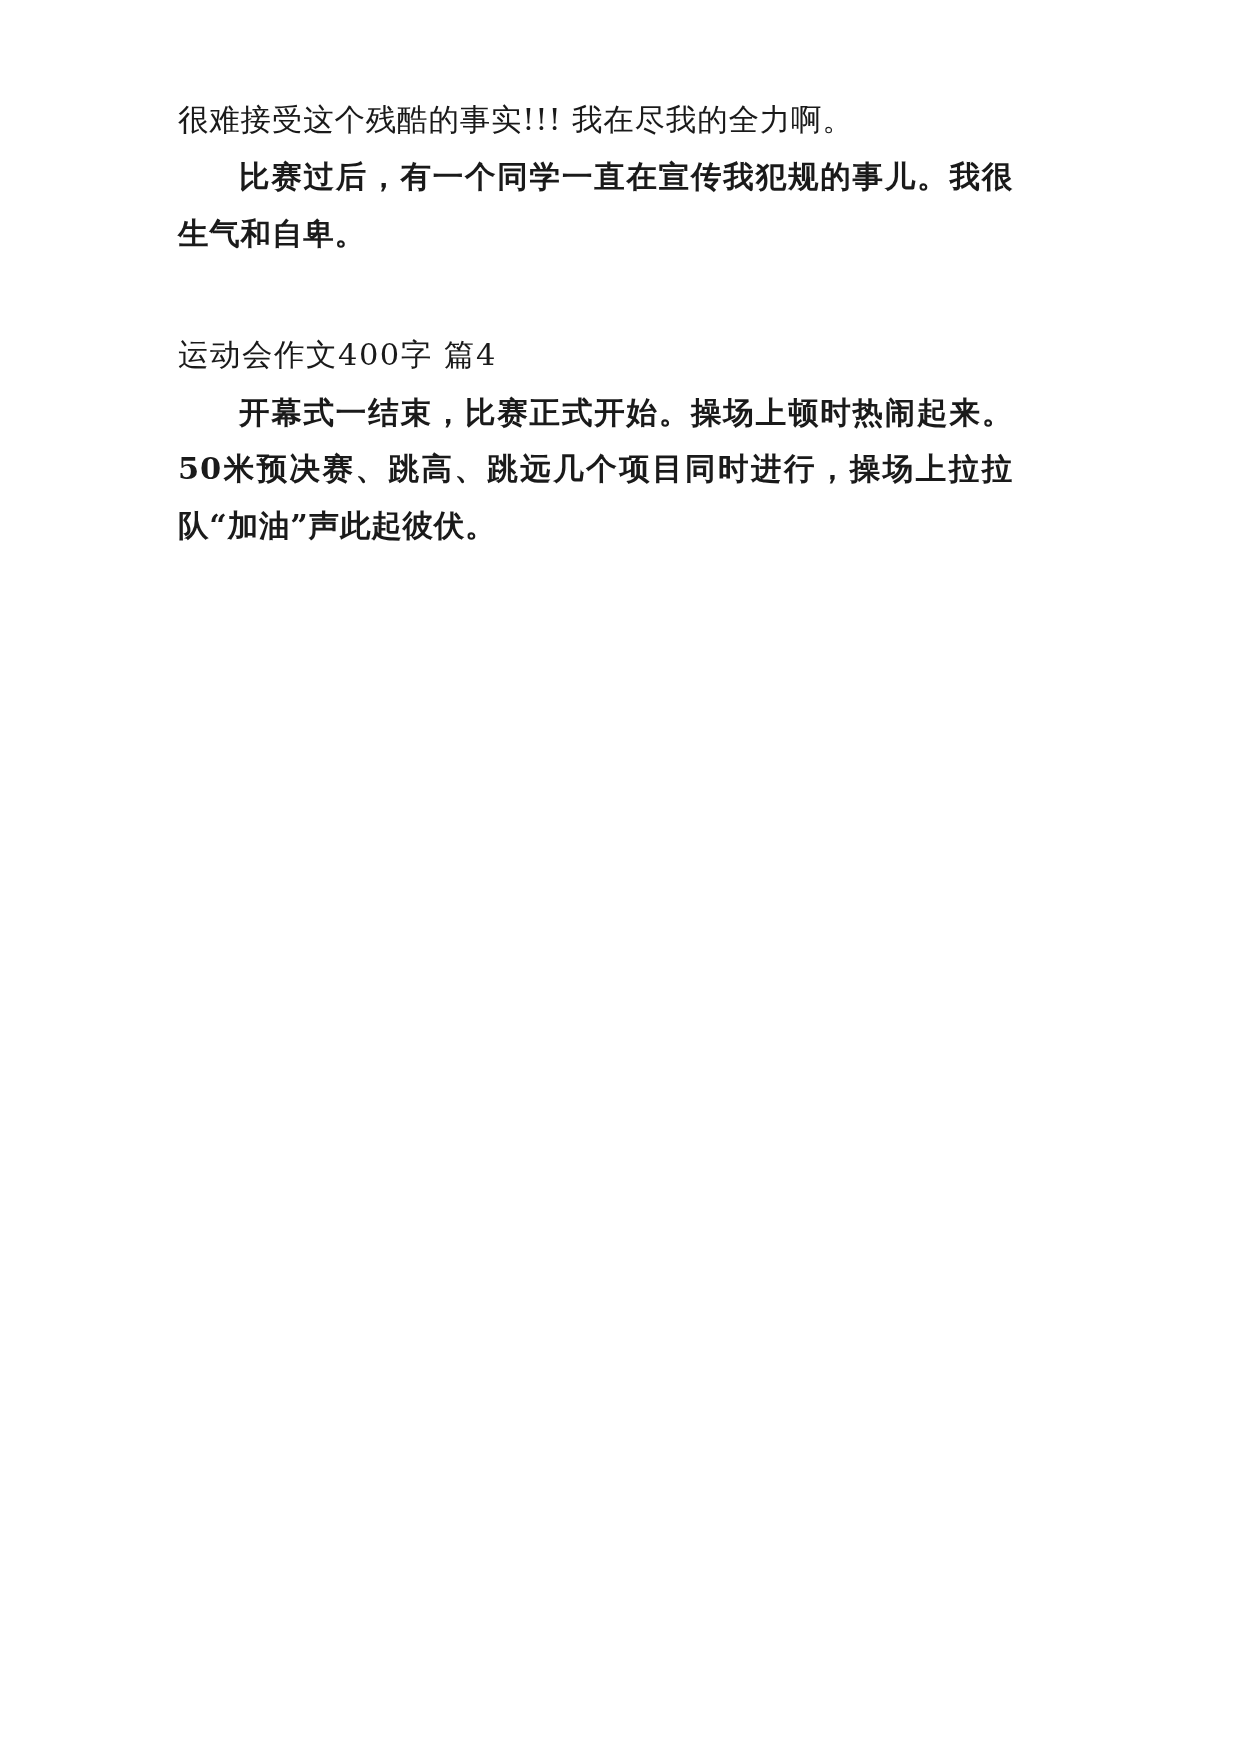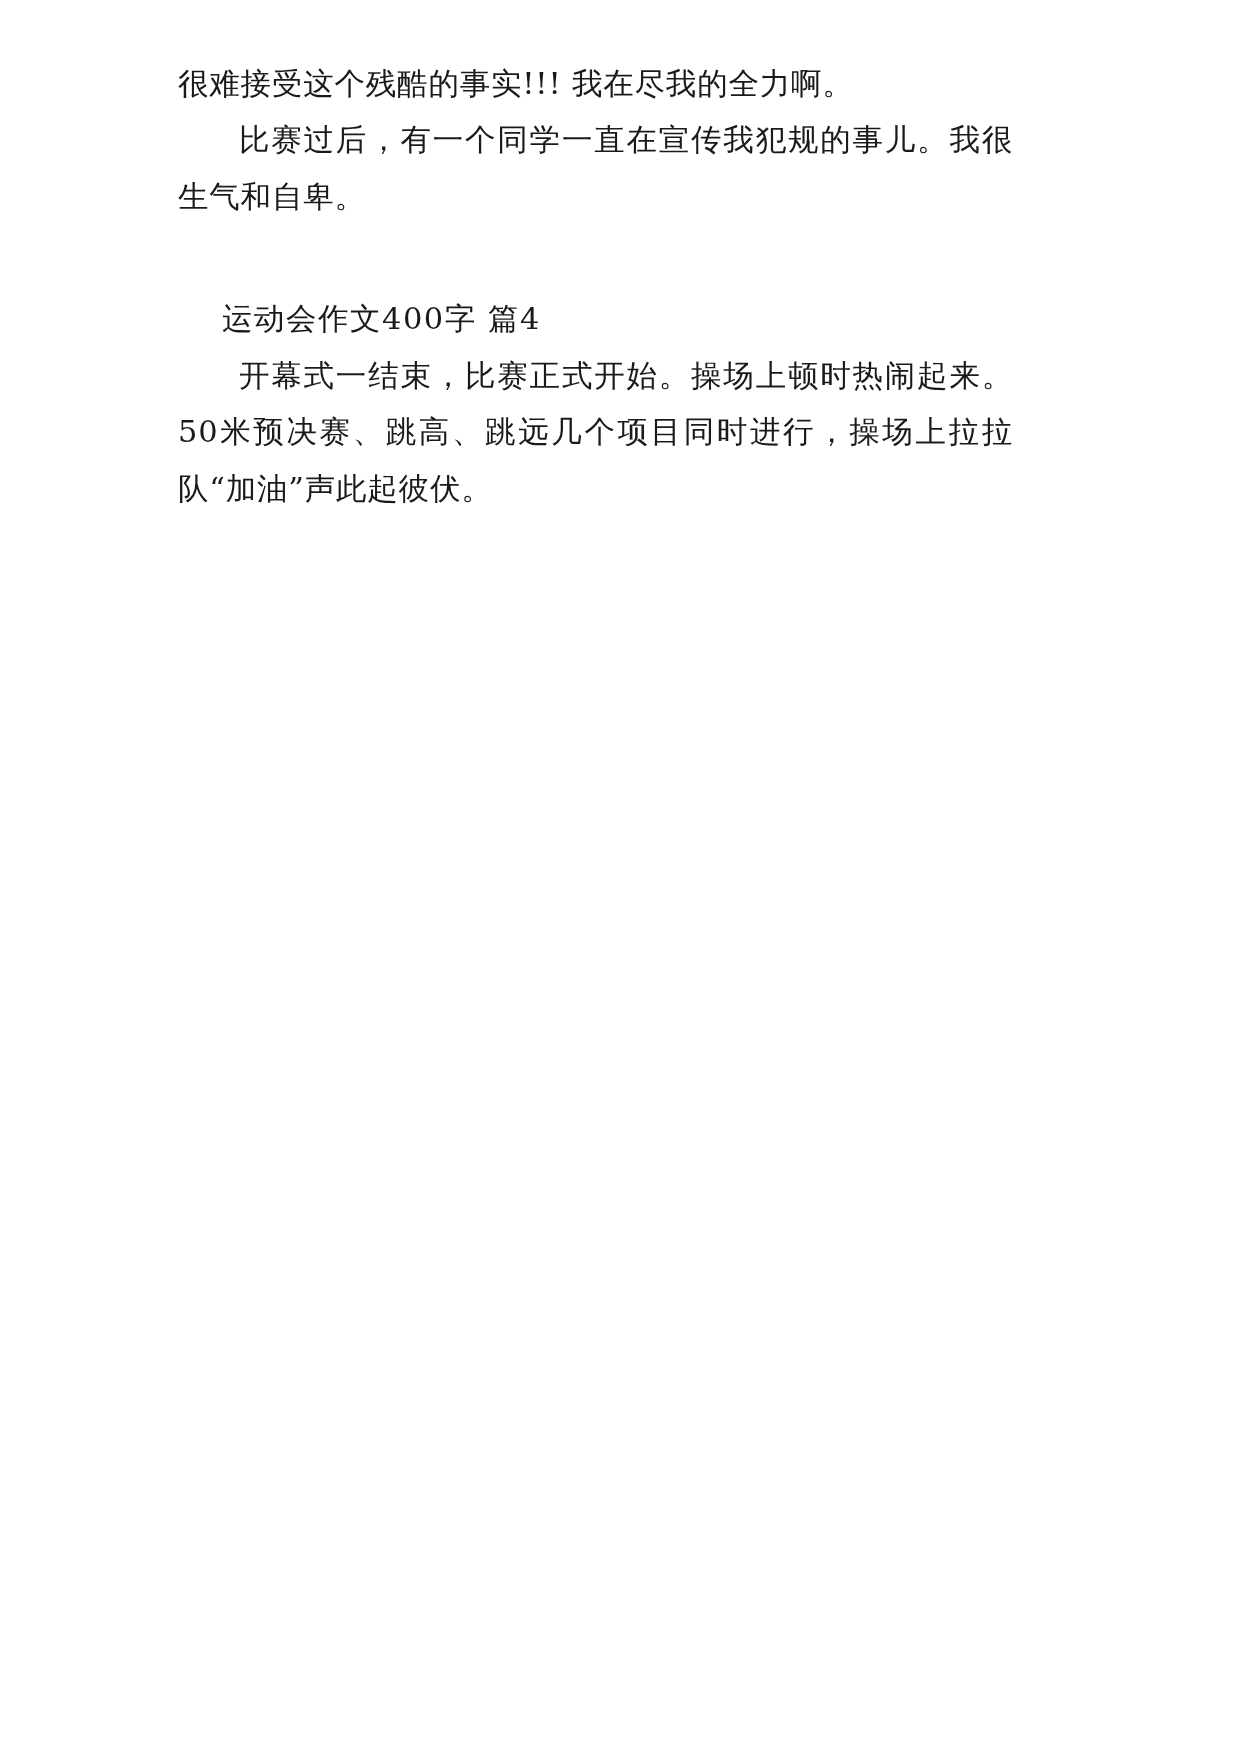--- a/index.html
+++ b/index.html
@@ -11,44 +11,44 @@
     width: 1241px;
     height: 1754px;
     font-family: "DejaVu Serif", "Liberation Serif", serif;
     color: #1a1a1a;
     overflow: hidden;
   }
   .page {
     box-sizing: border-box;
     width: 1188px;
     height: 1754px;
-    padding: 56px 175px 0 178px;
+    padding: 92px 175px 0 178px;
     position: relative;
   }
   .doc-body {
     font-size: 30.5px;
     line-height: 1.85;
     letter-spacing: 0.8px;
     text-align: justify;
     text-justify: inter-ideograph;
   }
   p {
     margin: 0;
   }
   .para {
     text-indent: 2em;
+    font-weight: bold;
   }
   .para-noindent {
     text-indent: 0;
   }
   .section-heading {
     margin-top: 66px;
     text-indent: 0;
     letter-spacing: 1.5px;
-    margin-left: 44px;
   }
 </style>
 </head>
 <body>
 
 <div class="page">
   <div class="doc-body">
 
     <p class="para-noindent">很难接受这个残酷的事实!!! 我在尽我的全力啊。</p>
 

